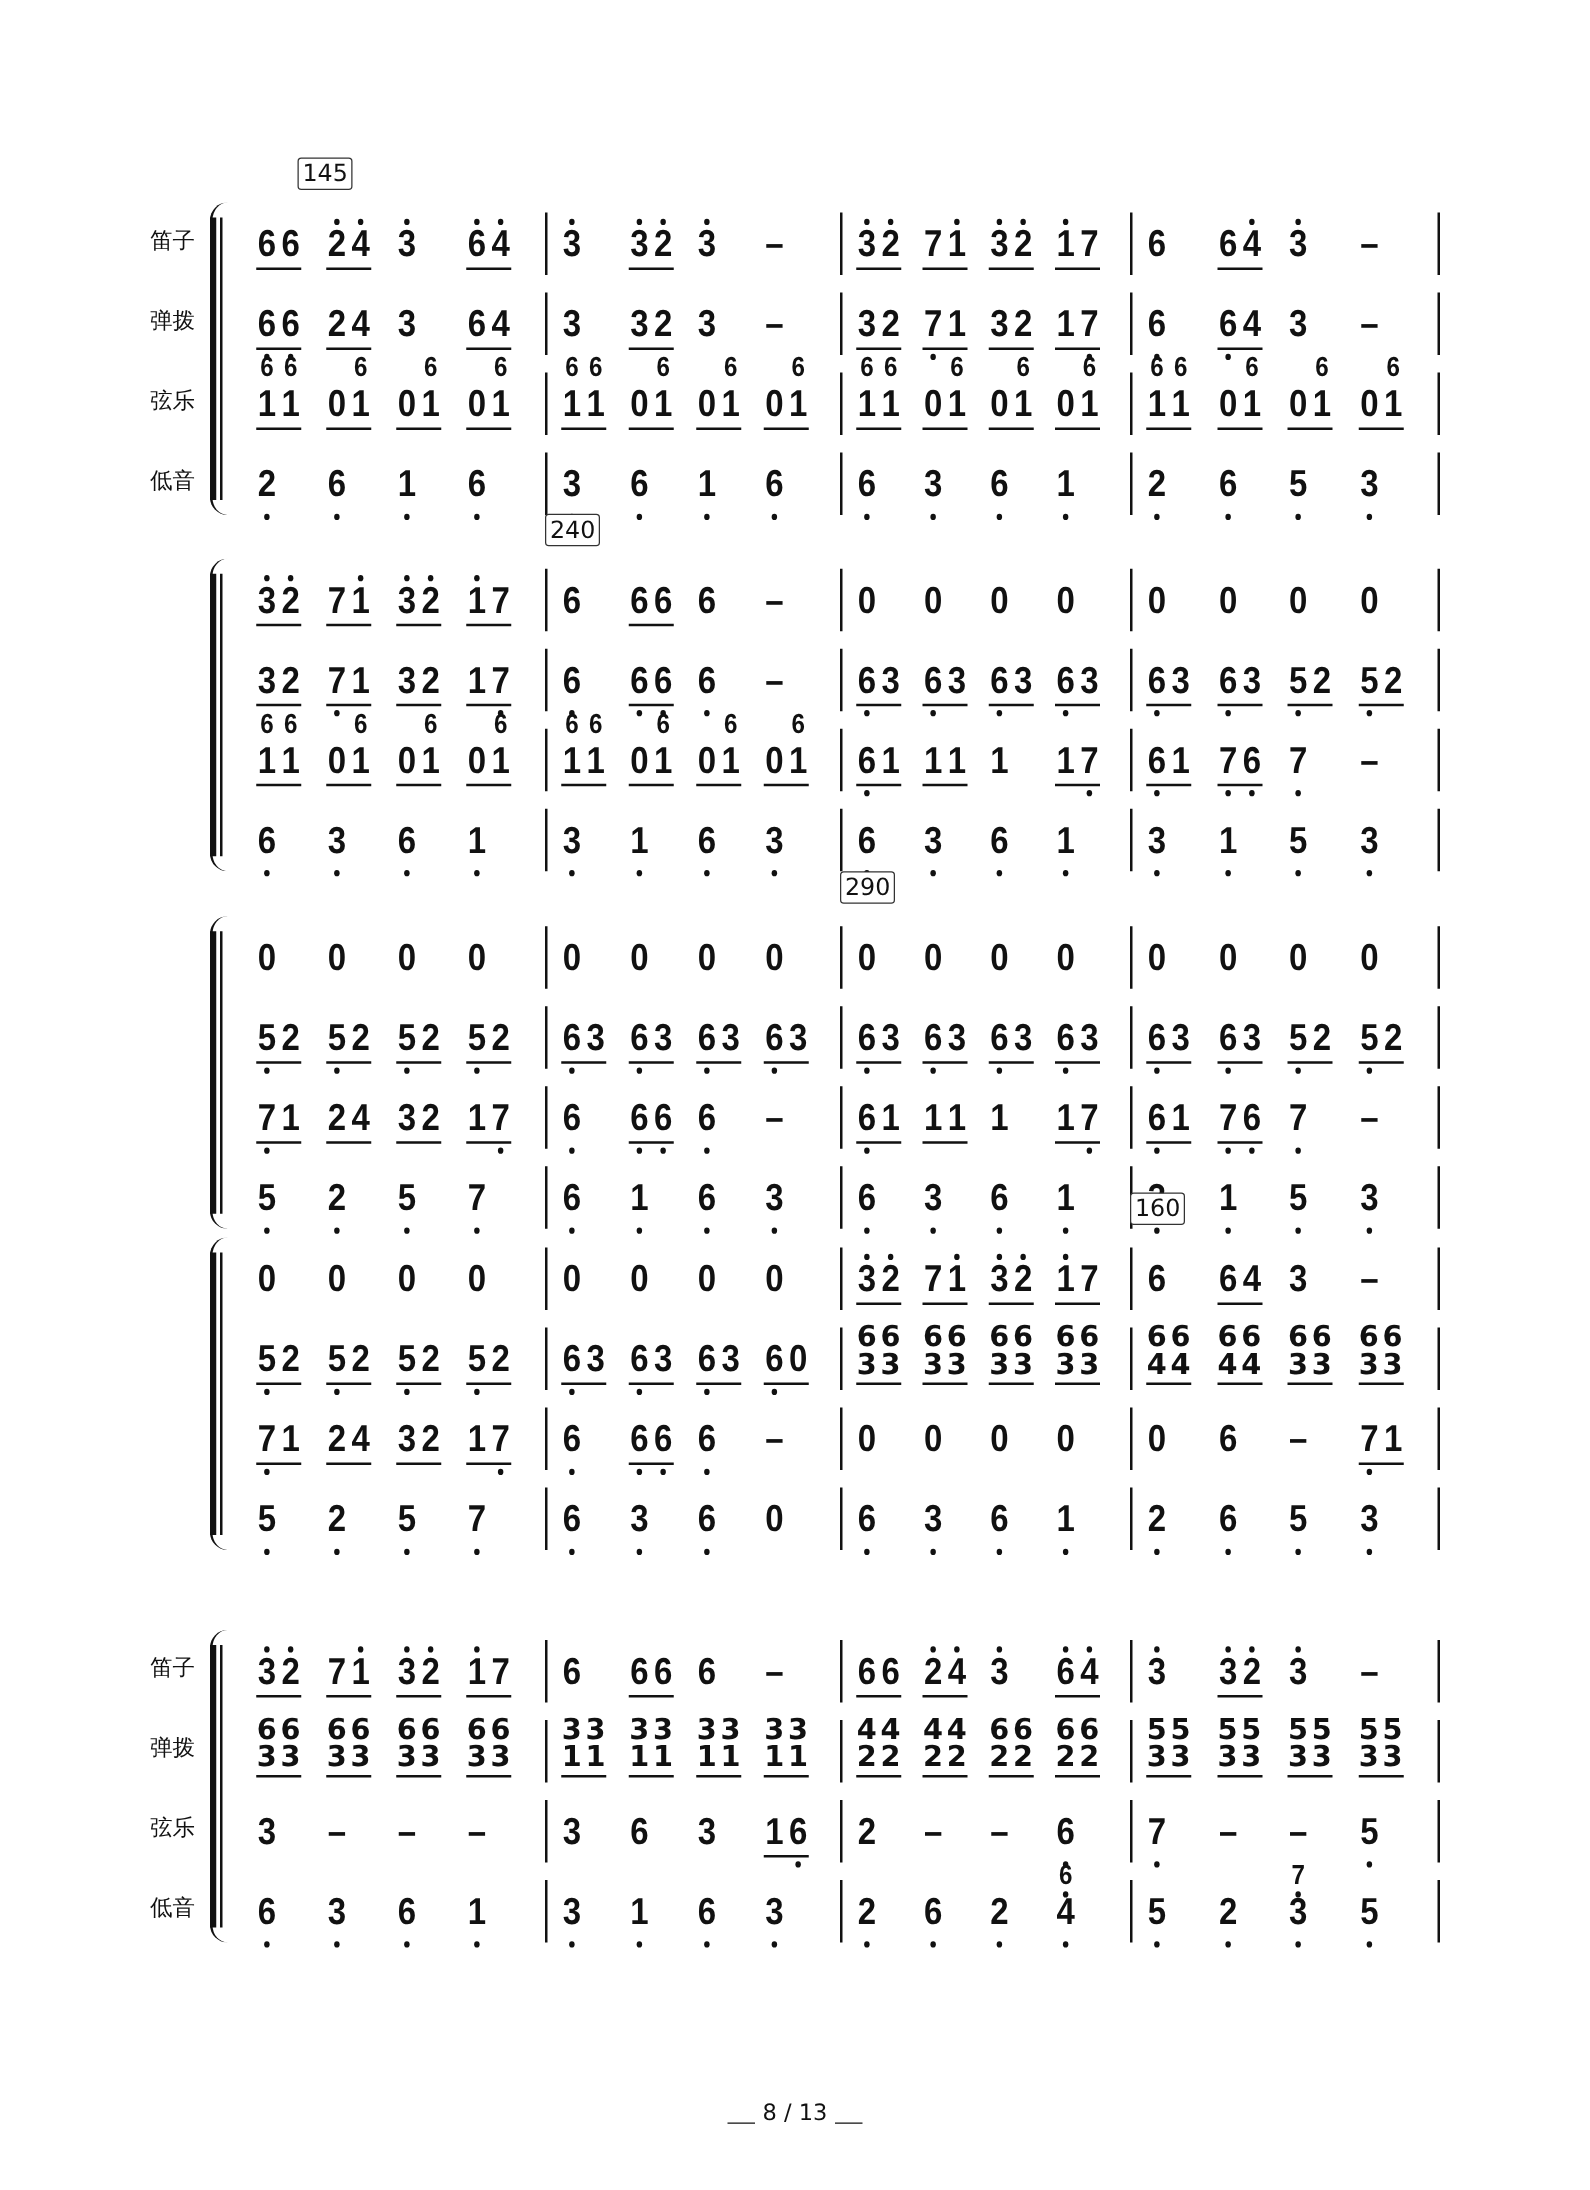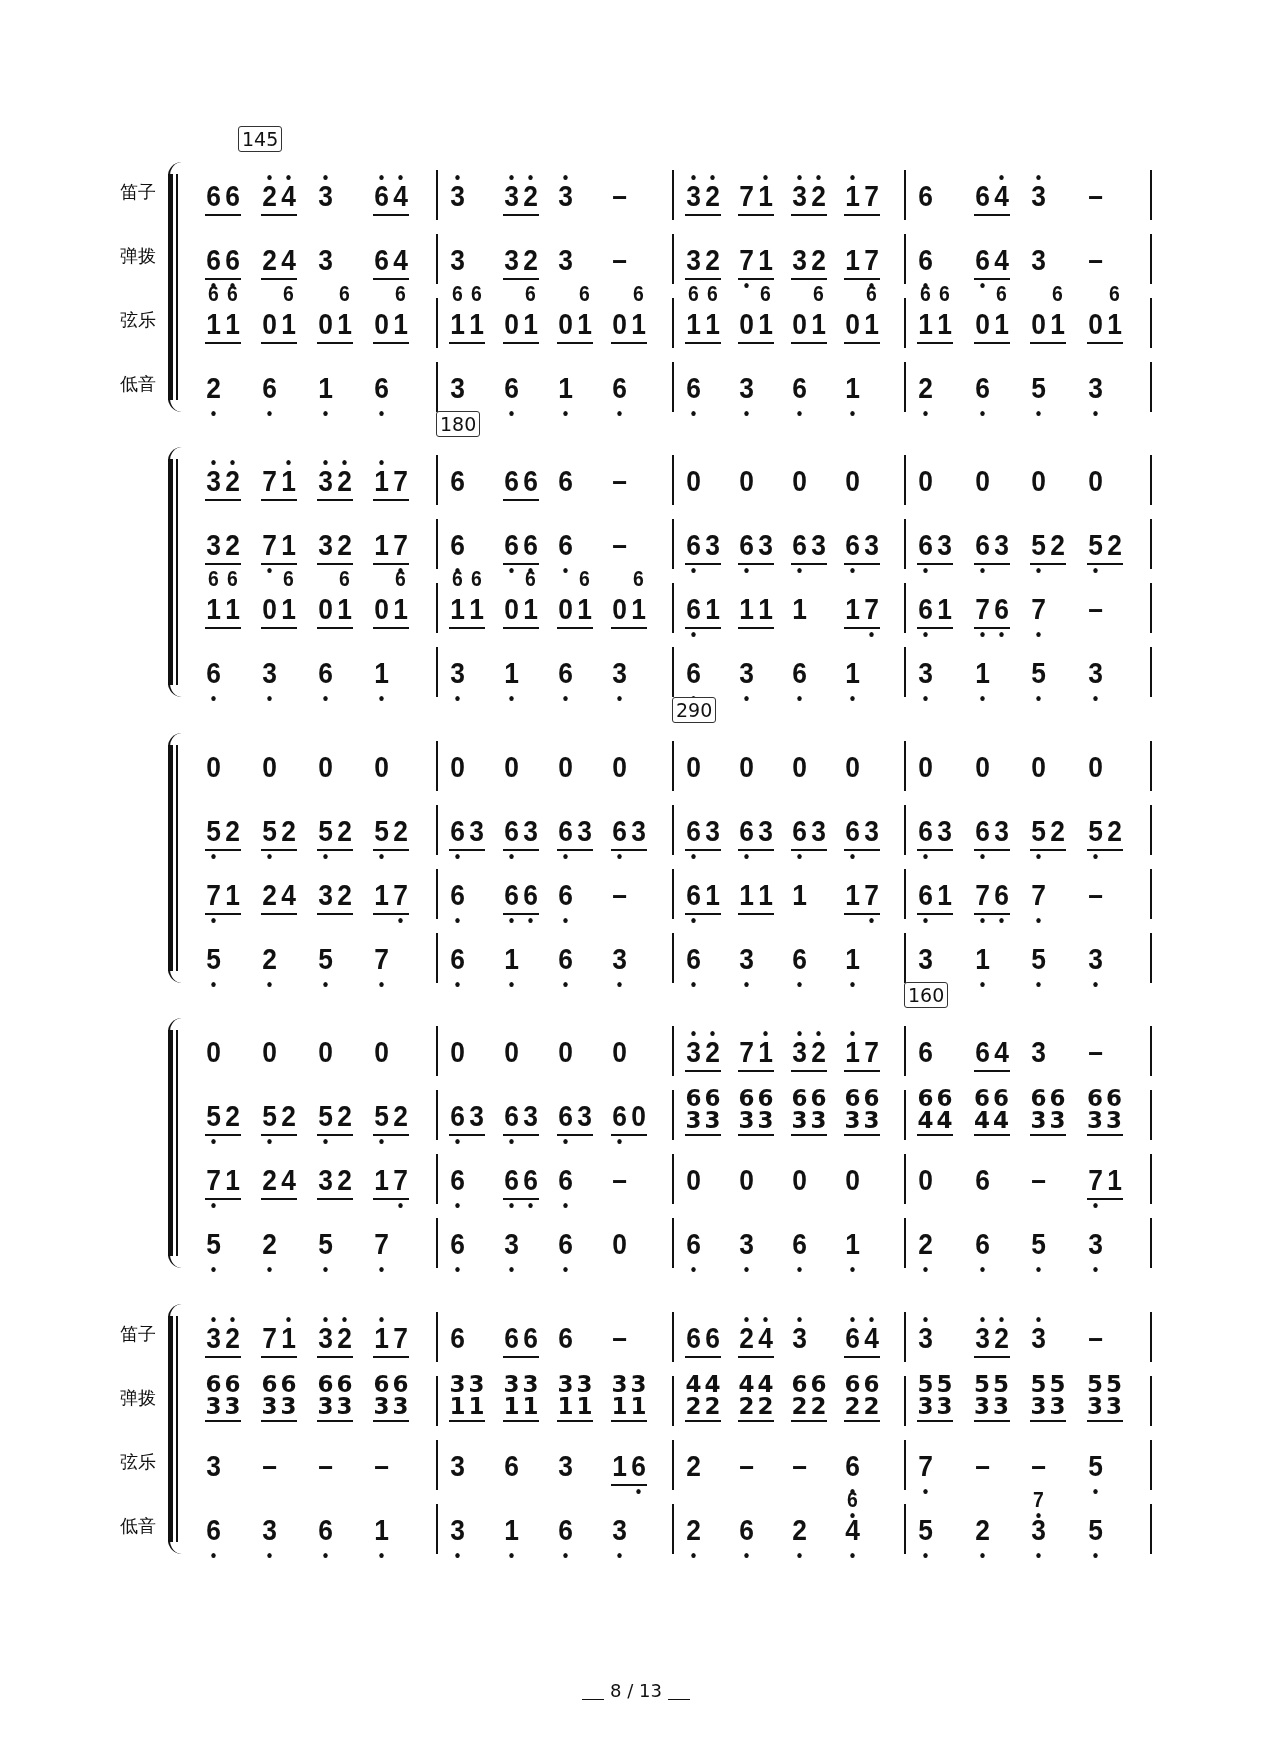--- a/index.html
+++ b/index.html
@@ -446,21 +446,21 @@
           </div>
           <div class="beat">
             <span class="group">
               <span class="note">3<i class="ld"></i></span>
             </span>
           </div>
         </div>
       </div>
     </div>
     <div class="system" style="top: 445px; height: 260px;">
-      <span class="rehearsal" style="left: 436px; top: -34px;">180</span>
+      <span class="rehearsal" style="left: 436px; top: -34px;">240</span>
       <div class="bracket" style="left: 168px; top: 14px; height: 226px;">
         <span class="hook-top"></span>
         <span class="hook-bot"></span>
       </div>
       <div class="row" style="top: 0px;">
         <span class="barline" style="left: 436px; top: 10px; height: 50px;"></span>
         <span class="barline" style="left: 672px; top: 10px; height: 50px;"></span>
         <span class="barline" style="left: 904px; top: 10px; height: 50px;"></span>
         <span class="barline" style="left: 1150px; top: 10px; height: 50px;"></span>
         <div class="measure" style="left: 204px; width: 224px; top: 14px; height: 44px;">
@@ -1268,21 +1268,21 @@
             </span>
           </div>
           <div class="beat">
             <span class="group">
               <span class="note">3<i class="ld"></i></span>
             </span>
           </div>
         </div>
       </div>
     </div>
-    <div class="system" style="top: 1016px; height: 260px; text-decoration: underline;">
+    <div class="system" style="top: 988px; height: 260px; text-decoration: underline;">
       <span class="rehearsal" style="left: 904px; top: -34px;">160</span>
       <div class="bracket" style="left: 168px; top: 14px; height: 226px;">
         <span class="hook-top"></span>
         <span class="hook-bot"></span>
       </div>
       <div class="row" style="top: 0px;">
         <span class="barline" style="left: 436px; top: 10px; height: 50px;"></span>
         <span class="barline" style="left: 672px; top: 10px; height: 50px;"></span>
         <span class="barline" style="left: 904px; top: 10px; height: 50px;"></span>
         <span class="barline" style="left: 1150px; top: 10px; height: 50px;"></span>

